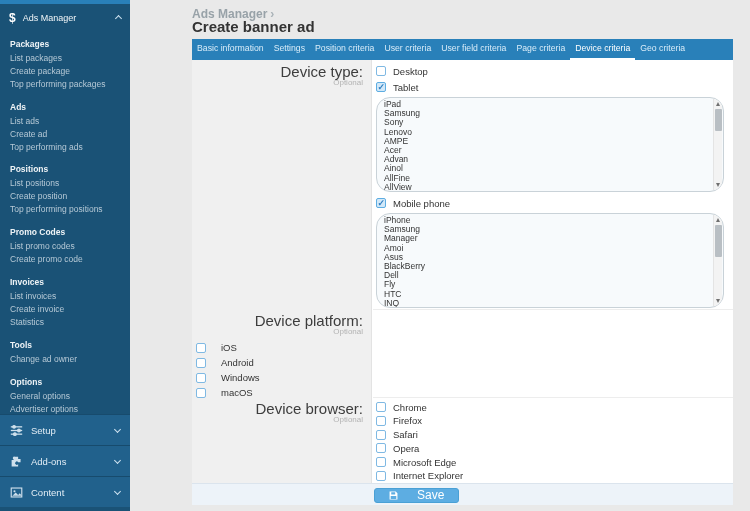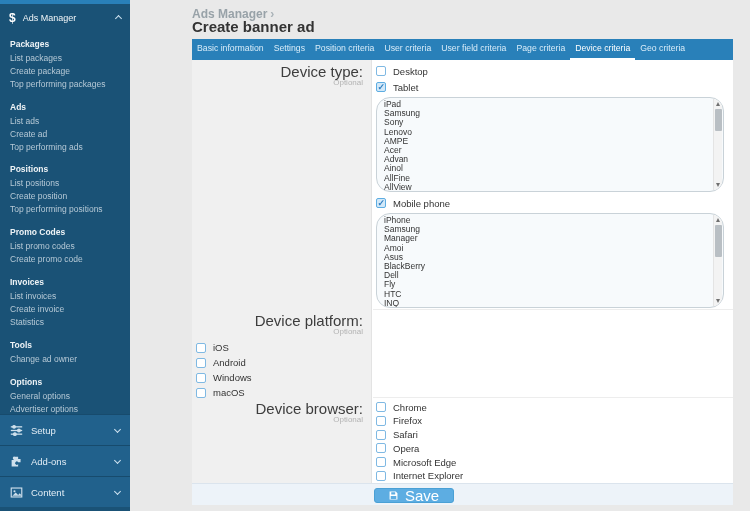--- a/index.html
+++ b/index.html
@@ -39,40 +39,40 @@
   .card { position:absolute; left:62px; top:60px; width:541px; height:423px; background:#fff; }
   .labelcol-bg { position:absolute; left:0; top:0; bottom:0; width:180px; background:#f0f0f0; border-right:1px solid #e3e3e3; }
   .row { position:relative; display:flex; }
   .row.sep::before { content:""; position:absolute; left:181px; right:0; top:0; height:1px; background:#ededed; }
   .row-label { width:180px; flex:none; text-align:right; padding:6px 9px 0 0; }
   .row-label .lbl { font-size:15px; color:#3d3d3d; line-height:12px; }
   .row-label .opt { font-size:8px; color:#b3b3b3; line-height:10px; }
   .row-content { flex:1; padding:5px 6px 4px 4px; }
 
   .cb-row { display:flex; align-items:center; margin-bottom:4px; height:12px; cursor:pointer; }
-  .row-platform .cb-row { height:11px; }
+  .row-platform .cb-row { height:11px;gap:8px; }
   .row-browser .cb-row { height:10px; margin-bottom:3.8px;align-items:center; }
   .cb { width:10px; height:10px; flex:none; border:1px solid #7fb9e3; border-radius:2px; background:#fff; margin-right:7px; position:relative; }
   .cb.checked { background:#d2e8f8; border-color:#5dade2; }
   .cb.checked::after { content:"\2713"; position:absolute; left:0.5px; top:-1.5px; font-size:9px; color:#2f7fc1; font-weight:bold; }
   .cb-label { font-size:9.5px; color:#333; }
 
   .listbox { position:relative; width:348px; height:95px; background:#f7fafc; border:1px solid #c9d2d8; border-radius:14px; overflow:hidden; margin:1px 0 5px 0; }
   .list-items { padding:2px 14px 0 7px; }
   .list-item { font-size:8.5px; color:#333; line-height:9.2px; white-space:nowrap; }
   .scrollbar { position:absolute; right:1px; top:1px; bottom:1px; width:9px; background:#f3f3f3; border-left:1px solid #e4e4e4; }
   .sb-arrow { position:absolute; left:2px; width:0; height:0; border-left:2.5px solid transparent; border-right:2.5px solid transparent; }
   .sb-arrow.up { top:3px; border-bottom:4px solid #707070; }
   .sb-arrow.down { bottom:3px; border-top:4px solid #707070; }
   .sb-thumb { position:absolute; left:1px; width:7px; background:#b9bfc4; border-radius:1px; }
   .thumb-tablet { top:10px; height:22px; }
   .thumb-mobile { top:10px; height:32px; }
 
   .footer { position:absolute; left:62px; top:483px; width:541px; height:22px; background:#edf3f9; border-top:1px solid #dbe4ed; }
-  .save-btn { position:absolute; left:182px; top:3.5px; display:inline-flex; align-items:center; gap:7px; background:#5dade2; border:1px solid #4aa0d5; border-radius:3px; color:#fff; font-size:15px; font-family:"Liberation Sans",sans-serif; padding:2px 14px; height:15px; cursor:pointer; }
+  .save-btn { position:absolute; left:182px; top:3.5px; display:inline-flex; align-items:center; gap:19px; background:#5dade2; border:1px solid #4aa0d5; border-radius:3px; color:#fff; font-size:12px; font-family:"Liberation Sans",sans-serif; padding:2px 14px; height:15px; cursor:pointer; }
 </style>
 </head>
 <body>
 
 <div class="screen">
 
   <div class="sidebar">
     <div class="sb-strip"></div>
     <div class="sb-header">
       <span class="sb-dollar">$</span>

